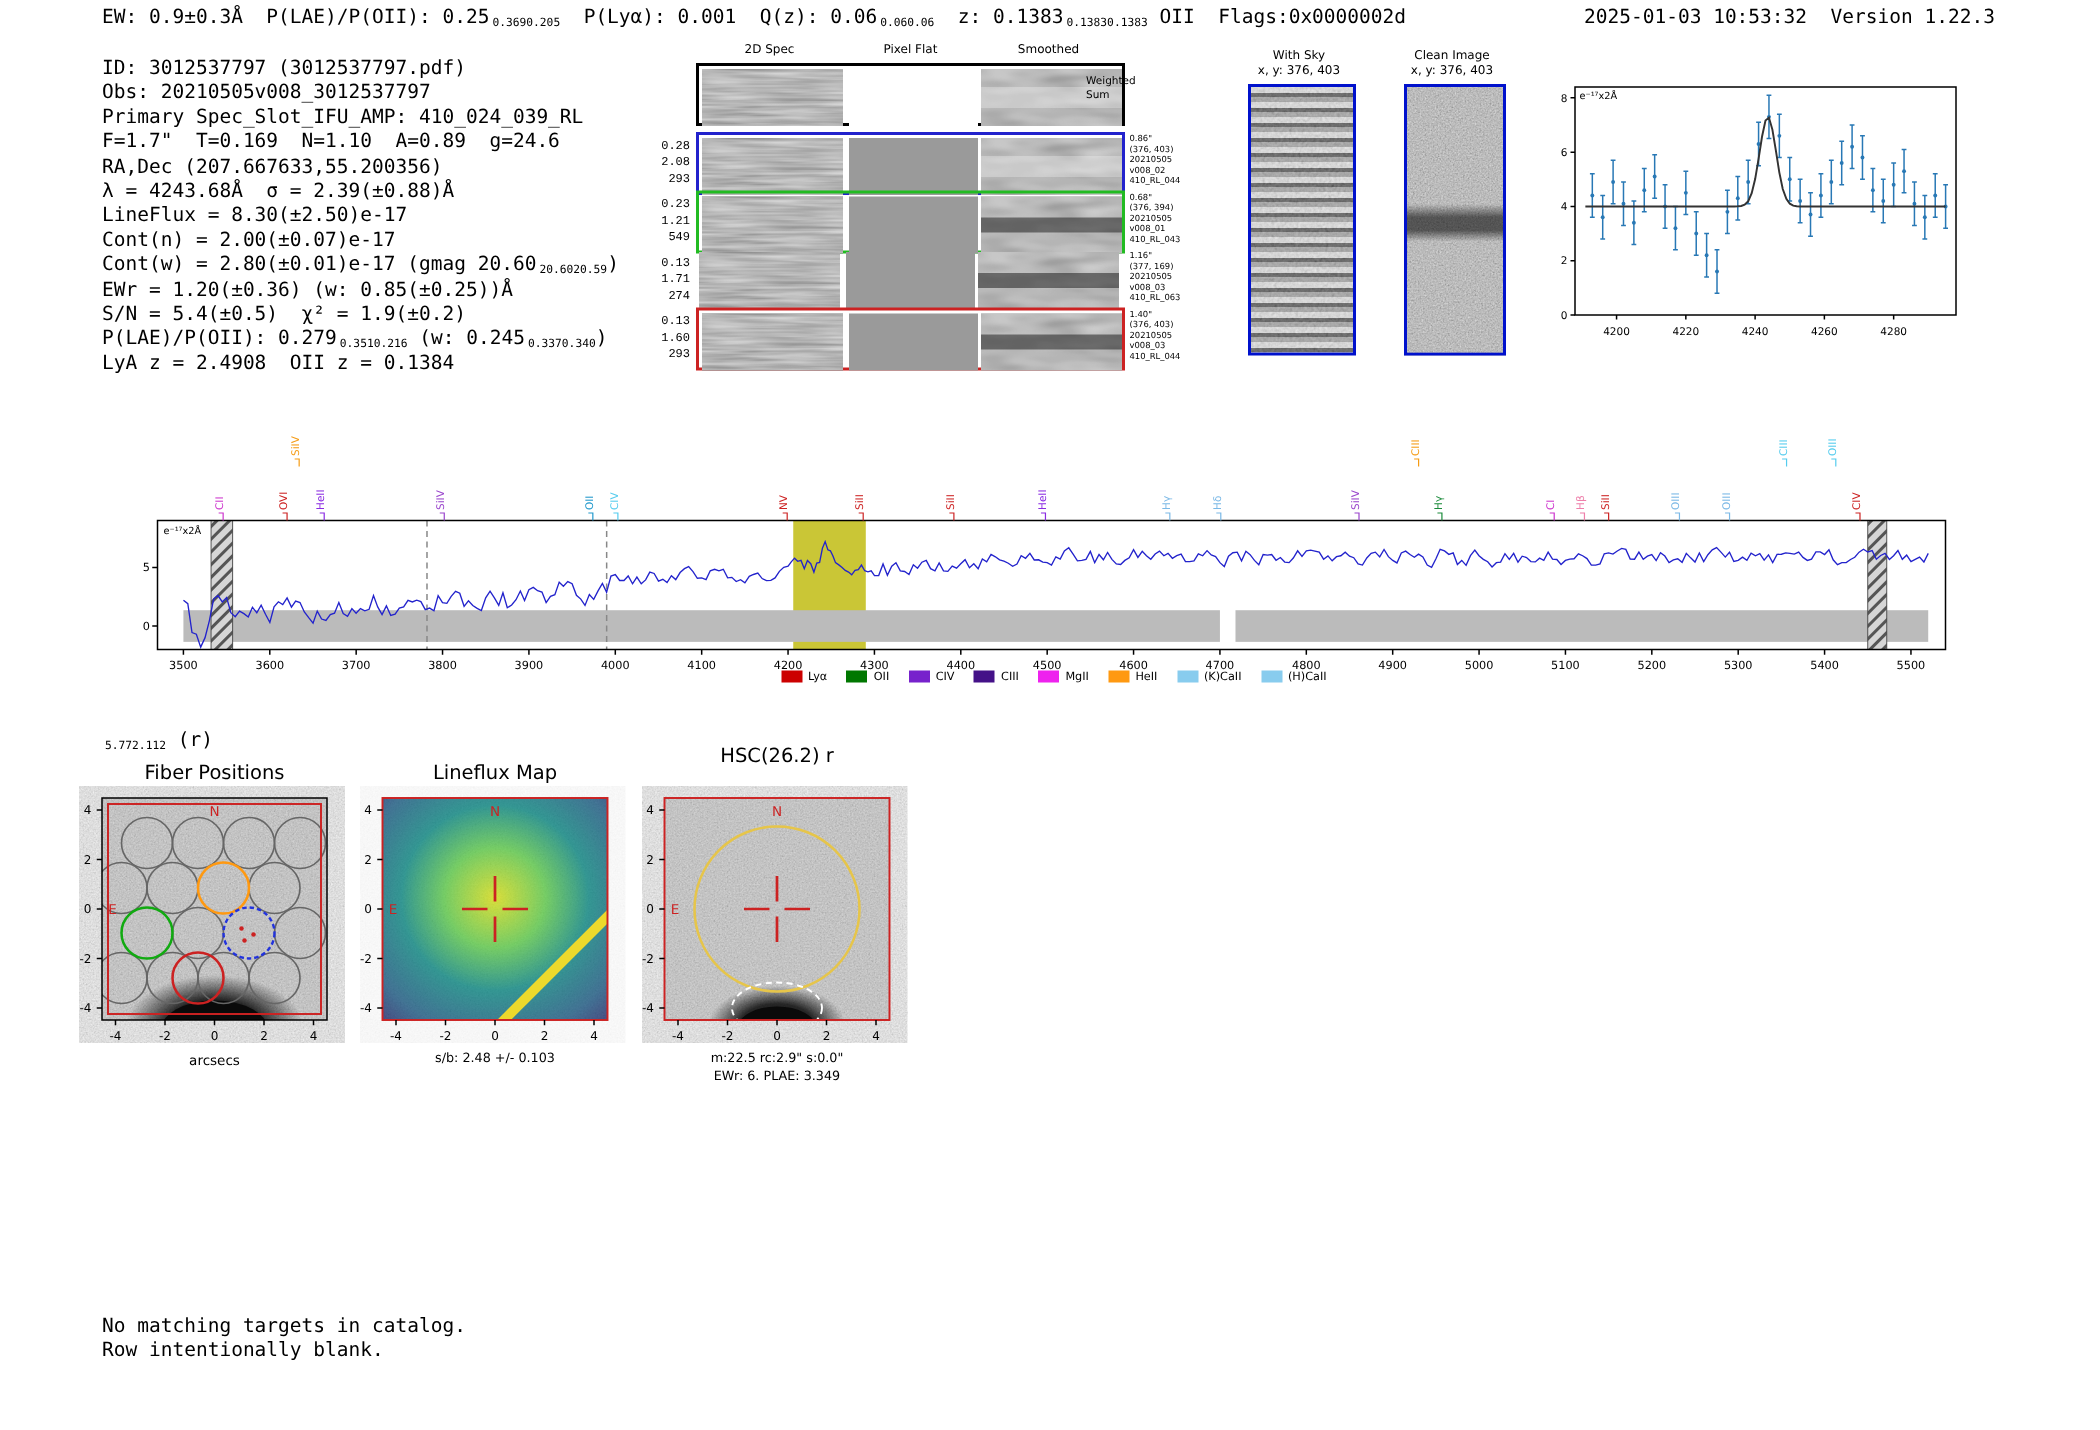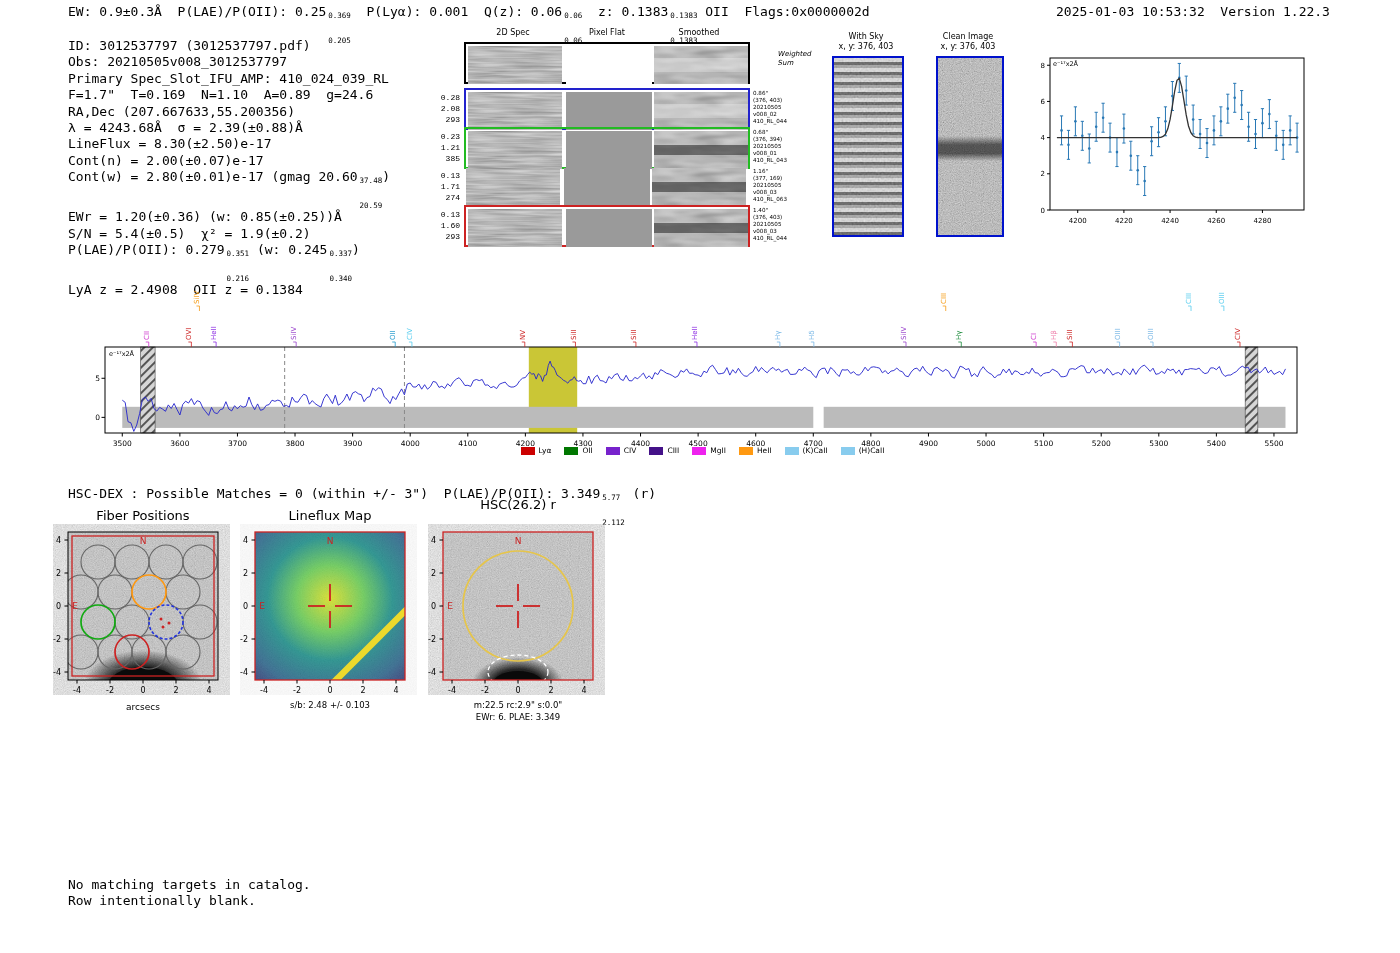--- a/index.html
+++ b/index.html
@@ -1,21 +1,21 @@
 <!DOCTYPE html>
 <html><head>
 <meta charset="utf-8">
 <style>
   html,body{margin:0;padding:0;background:#fff;}
   .page{position:relative;width:1400px;height:953px;background:#fff;overflow:hidden;
         font-family:"DejaVu Sans Mono",monospace;color:#000;}
   .abs{position:absolute;}
   .mono{font-size:13px;line-height:16.4px;white-space:pre;}
-  .stack{display:inline-flex;flex-direction:column;vertical-align:-2px;font-size:7.5px;
-         line-height:7.6px;margin-left:2px;gap:17px;}
+  .stack{display:inline-flex;flex-direction:row;vertical-align:-2px;font-size:7.5px;
+         line-height:7.6px;margin-left:2px;}
   .info-line{white-space:pre;font-size:13px;line-height:16.4px;}
   .colhdr{font-family:"DejaVu Sans",sans-serif;font-size:8px;text-align:center;width:96px;}
   .rowbox{position:absolute;box-sizing:border-box;height:42px;width:286px;}
   .cell{position:absolute;top:2px;height:38px;overflow:hidden;}
   .leftlab{position:absolute;width:30px;text-align:right;font-family:Liberation Mono, monospace;
            font-size:8px;line-height:11px;}
   .rightlab{position:absolute;width:48px;font-family:"DejaVu Sans",sans-serif;
             font-size:5.6px;line-height:7px;}
   .paneltitle{font-family:"DejaVu Sans",sans-serif;font-size:8px;text-align:center;}
   .skyimg{position:absolute;border:2px solid #0011cc;
@@ -78,21 +78,21 @@
 
   <div id="info-block" class="abs" style="left:68px;top:38px">
       <div class="info-line"><span>ID: 3012537797 (3012537797.pdf)</span></div>
       <div class="info-line"><span>Obs: 20210505v008_3012537797</span></div>
       <div class="info-line"><span>Primary Spec_Slot_IFU_AMP: 410_024_039_RL</span></div>
       <div class="info-line"><span>F=1.7"  T=0.169  N=1.10  A=0.89  g=24.6</span></div>
       <div class="info-line"><span>RA,Dec (207.667633,55.200356)</span></div>
       <div class="info-line"><span>λ = 4243.68Å  σ = 2.39(±0.88)Å</span></div>
       <div class="info-line"><span>LineFlux = 8.30(±2.50)e-17</span></div>
       <div class="info-line"><span>Cont(n) = 2.00(±0.07)e-17</span></div>
-      <div class="info-line"><span>Cont(w) = 2.80(±0.01)e-17 (gmag 20.60</span><span class="stack"><span>37.48</span><span>20.59</span></span><span>)</span></div>
+      <div class="info-line"><span>Cont(w) = 2.80(±0.01)e-17 (gmag 20.60</span><span class="stack"><span>20.60</span><span>20.59</span></span><span>)</span></div>
       <div class="info-line"><span>EWr = 1.20(±0.36) (w: 0.85(±0.25))Å</span></div>
       <div class="info-line"><span>S/N = 5.4(±0.5)  χ² = 1.9(±0.2)</span></div>
       <div class="info-line"><span>P(LAE)/P(OII): 0.279</span><span class="stack"><span>0.351</span><span>0.216</span></span><span> (w: 0.245</span><span class="stack"><span>0.337</span><span>0.340</span></span><span>)</span></div>
       <div class="info-line"><span>LyA z = 2.4908  OII z = 0.1384</span></div>
     </div>
 
   <div class="abs colhdr" style="left:465px;top:28px">2D Spec</div>
   <div class="abs colhdr" style="left:561px;top:28px;width:92px">Pixel Flat</div>
   <div class="abs colhdr" style="left:651px;top:28px">Smoothed</div>
 
@@ -101,21 +101,21 @@
         <div class="cell" style="left: 2px; width: 94px; background: rgb(119, 119, 119);"><svg width="94" height="38">
             <rect width="94" height="38" filter="url(#fStreak)" opacity="0.9"></rect>
           </svg></div>
         <div class="cell" style="left: 100px; width: 86px; background: rgb(255, 255, 255);"></div>
         <div class="cell" style="left: 188px; width: 94px; background: rgb(153, 153, 153);"><svg width="94" height="38">
             <rect width="94" height="38" filter="url(#fSmoothF)" opacity="0.9"></rect>
             <rect y="12" width="94" height="14" fill="#fff" opacity="0.28"></rect>
           </svg></div>
       </div>
       <div class="leftlab" style="left: 430px; top: 46px;"></div>
-      <div class="rightlab" style="left: 778px; top: 50px; font-size: 7px; line-height: 8.5px; font-style: italic;">
+      <div class="rightlab" style="left: 724px; top: 50px; font-size: 7px; line-height: 8.5px;">
         <div>Weighted</div>
         <div>Sum</div>
       </div>
       <div class="rowbox" style="left: 464px; top: 88px; border: 2px solid rgb(34, 34, 204);">
         <div class="cell" style="left: 2px; width: 94px; background: rgb(119, 119, 119);"><svg width="94" height="38">
             <rect width="94" height="38" filter="url(#fStreak)" opacity="0.9"></rect>
           </svg></div>
         <div class="cell" style="left: 100px; width: 86px; background: rgb(154, 154, 154);"></div>
         <div class="cell" style="left: 188px; width: 94px; background: rgb(153, 153, 153);"><svg width="94" height="38">
             <rect width="94" height="38" filter="url(#fSmoothF)" opacity="0.9"></rect>
@@ -140,21 +140,21 @@
           </svg></div>
         <div class="cell" style="left: 100px; width: 86px; background: rgb(154, 154, 154);"></div>
         <div class="cell" style="left: 188px; width: 94px; background: rgb(153, 153, 153);"><svg width="94" height="38">
             <rect width="94" height="38" filter="url(#fSmoothF)" opacity="0.9"></rect>
             <rect y="14" width="94" height="10" fill="#000" opacity="0.45"></rect>
           </svg></div>
       </div>
       <div class="leftlab" style="left: 430px; top: 131px;">
         <div>0.23</div>
         <div>1.21</div>
-        <div>385</div>
+        <div>549</div>
       </div>
       <div class="rightlab" style="left: 753px; top: 129px;">
         <div>0.68"</div>
         <div>(376, 394)</div>
         <div>20210505</div>
         <div>v008_01</div>
         <div>410_RL_043</div>
       </div>
       <div class="rowbox" style="left: 464px; top: 166px;">
         <div class="cell" style="left: 2px; width: 94px; background: rgb(119, 119, 119);"><svg width="94" height="38">
@@ -524,21 +524,21 @@
       <div class="leg-item">
         <span class="leg-sw" style="background: rgb(136, 204, 238);"></span>
         <span>(K)CaII</span>
       </div>
       <div class="leg-item">
         <span class="leg-sw" style="background: rgb(136, 204, 238);"></span>
         <span>(H)CaII</span>
       </div>
     </div>
 
-  <div id="hsc-line" class="abs mono" style="left:68px;top:486px"><span>HSC-DEX : Possible Matches = 0 (within +/- 3")  P(LAE)/P(OII): 3.349</span><span class="stack"><span>5.77</span><span>2.112</span></span><span> (r)</span></div>
+  <div id="hsc-line" class="abs mono" style="left:68px;top:486px"><span class="stack"><span>5.77</span><span>2.112</span></span><span> (r)</span></div>
 
   <div class="abs cut-title" style="left:43px;top:508px">Fiber Positions</div>
   <div class="abs cut-title" style="left:230px;top:508px">Lineflux Map</div>
   <div class="abs cut-title" style="left:418px;top:497px">HSC(26.2) r</div>
 
   <svg id="cutFiber" class="abs" style="left:30px;top:524px" width="200" height="200">
     <defs>
         <clipPath id="cpF">
           <rect x="38" y="8" width="150" height="148"></rect>
         </clipPath>

